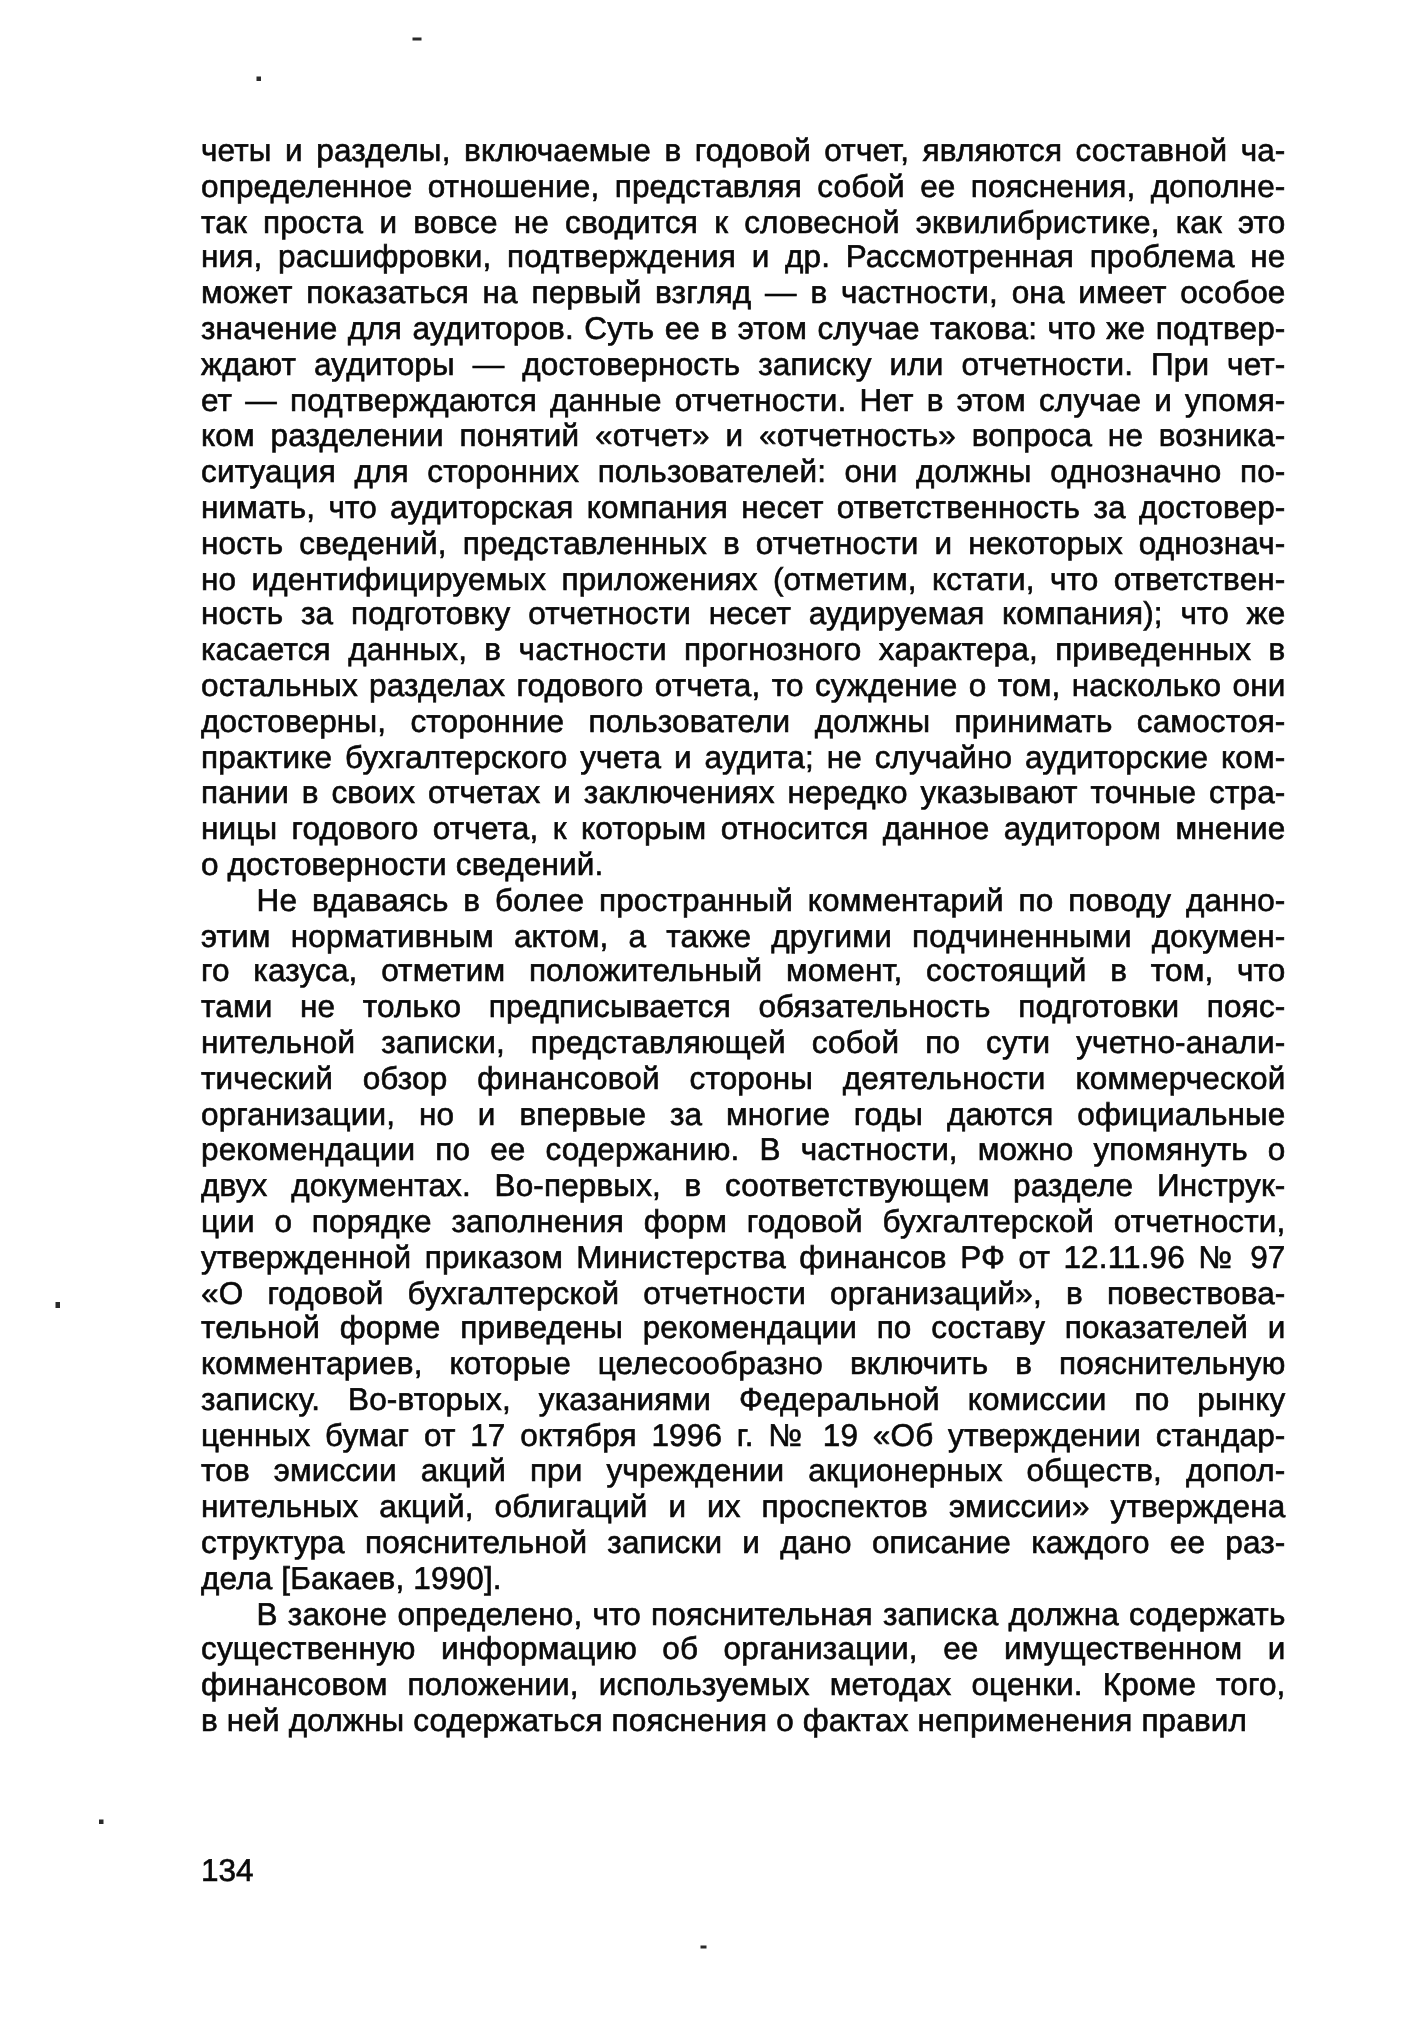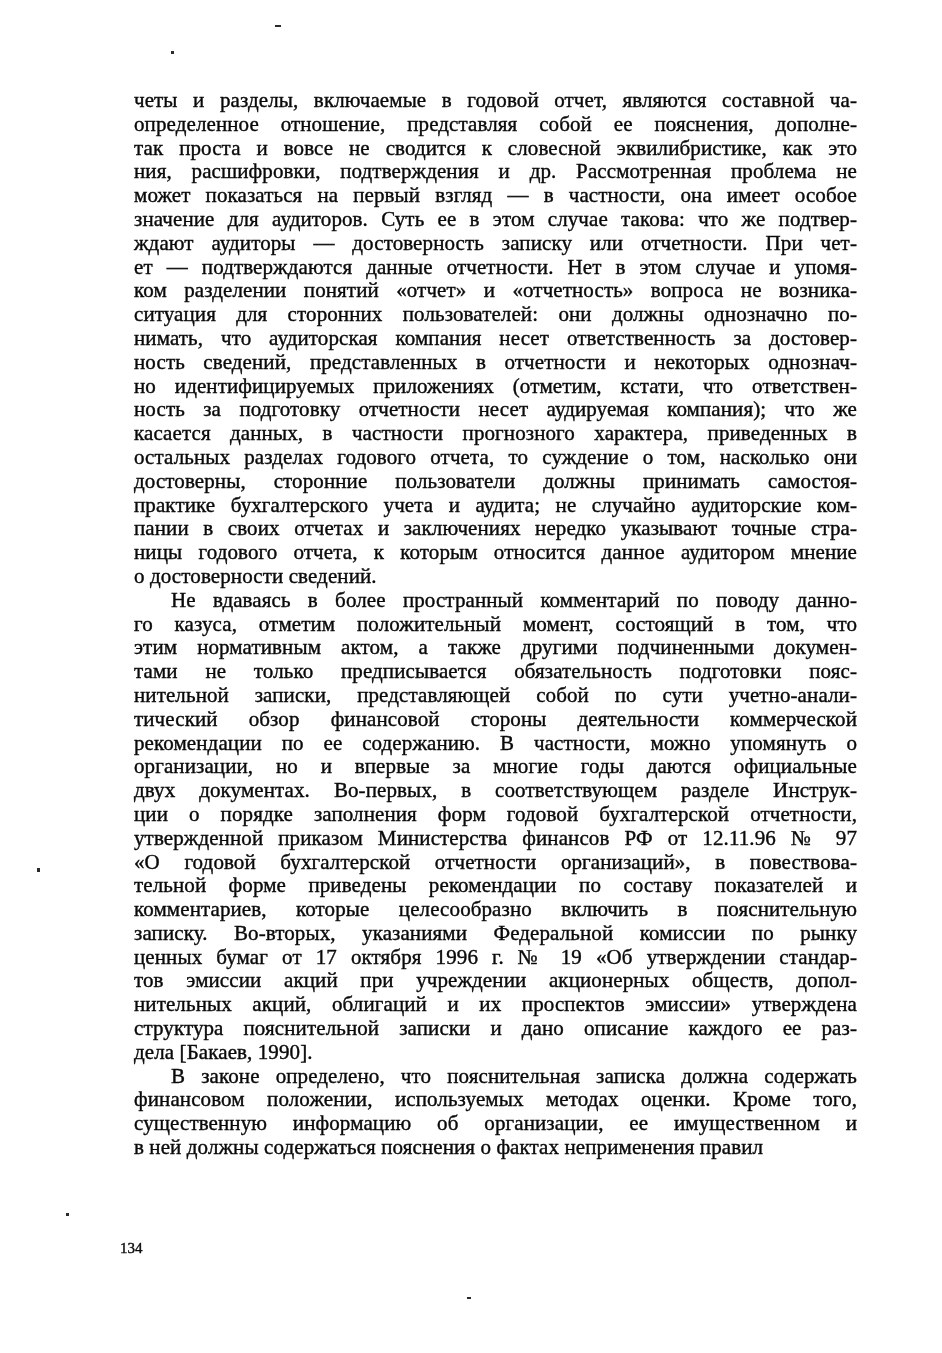--- a/index.html
+++ b/index.html
@@ -10,21 +10,21 @@
     margin: 0;
     padding: 0;
     background: var(--paper);
   }
   .page {
     position: relative;
     width: 904px;
     height: 1353px;
     background: var(--paper);
     overflow: hidden;
-    font-family: Liberation Serif, serif;
+    font-family: Liberation Sans, sans-serif;
     color: var(--ink);
   }
   .text-block {
     position: absolute;
     left: 134px;
     top: 89px;
     width: 723px;
   }
   .paragraph {
     margin: 0;
@@ -40,23 +40,23 @@
     letter-spacing: 0.1px;
   }
   .line.last {
     text-align-last: left;
   }
   .line.indent {
     text-indent: 37px;
   }
   .page-number {
     position: absolute;
-    left: 120px;
+    left: 134px;
     top: 1236px;
-    font-size: 15px;
+    font-size: 21px;
     line-height: 24px;
     -webkit-text-stroke: 0.4px var(--ink);
   }
   .scan-bar-piece {
     position: absolute;
     background: #000;
   }
   .speck {
     position: absolute;
     background: #2a2a2a;
@@ -86,44 +86,44 @@
         <div class="line">касается данных, в частности прогнозного характера, приведенных в</div>
         <div class="line">остальных разделах годового отчета, то суждение о том, насколько они</div>
         <div class="line">достоверны, сторонние пользователи должны принимать самостоя-</div>
         <div class="line">практике бухгалтерского учета и аудита; не случайно аудиторские ком-</div>
         <div class="line">пании в своих отчетах и заключениях нередко указывают точные стра-</div>
         <div class="line">ницы годового отчета, к которым относится данное аудитором мнение</div>
         <div class="line last">о достоверности сведений.</div>
       </div>
     <div class="paragraph">
         <div class="line indent">Не вдаваясь в более пространный комментарий по поводу данно-</div>
+        <div class="line">этим нормативным актом, а также другими подчиненными докумен-</div>
         <div class="line">го казуса, отметим положительный момент, состоящий в том, что</div>
-        <div class="line">этим нормативным актом, а также другими подчиненными докумен-</div>
         <div class="line">тами не только предписывается обязательность подготовки пояс-</div>
         <div class="line">нительной записки, представляющей собой по сути учетно-анали-</div>
         <div class="line">тический обзор финансовой стороны деятельности коммерческой</div>
+        <div class="line">организации, но и впервые за многие годы даются официальные</div>
         <div class="line">рекомендации по ее содержанию. В частности, можно упомянуть о</div>
-        <div class="line">организации, но и впервые за многие годы даются официальные</div>
         <div class="line">двух документах. Во-первых, в соответствующем разделе Инструк-</div>
         <div class="line">ции о порядке заполнения форм годовой бухгалтерской отчетности,</div>
         <div class="line">утвержденной приказом Министерства финансов РФ от 12.11.96 № 97</div>
         <div class="line">«О годовой бухгалтерской отчетности организаций», в повествова-</div>
         <div class="line">тельной форме приведены рекомендации по составу показателей и</div>
         <div class="line">комментариев, которые целесообразно включить в пояснительную</div>
         <div class="line">записку. Во-вторых, указаниями Федеральной комиссии по рынку</div>
         <div class="line">ценных бумаг от 17 октября 1996 г. № 19 «Об утверждении стандар-</div>
         <div class="line">тов эмиссии акций при учреждении акционерных обществ, допол-</div>
         <div class="line">нительных акций, облигаций и их проспектов эмиссии» утверждена</div>
         <div class="line">структура пояснительной записки и дано описание каждого ее раз-</div>
         <div class="line last">дела [Бакаев, 1990].</div>
       </div>
     <div class="paragraph">
         <div class="line indent">В законе определено, что пояснительная записка должна содержать</div>
+        <div class="line">существенную информацию об организации, ее имущественном и</div>
         <div class="line">финансовом положении, используемых методах оценки. Кроме того,</div>
-        <div class="line">существенную информацию об организации, ее имущественном и</div>
         <div class="line last">в ней должны содержаться пояснения о фактах неприменения правил</div>
       </div>
   </div>
 
   <div class="page-number">134</div>
 
   <div>
     <div class="scan-bar-piece" style="left:929px; top:936px;  width:2px; height:8px;"></div>
     <div class="scan-bar-piece" style="left:929px; top:957px;  width:3px; height:11px;"></div>
     <div class="scan-bar-piece" style="left:928px; top:971px;  width:3px; height:12px;"></div>

